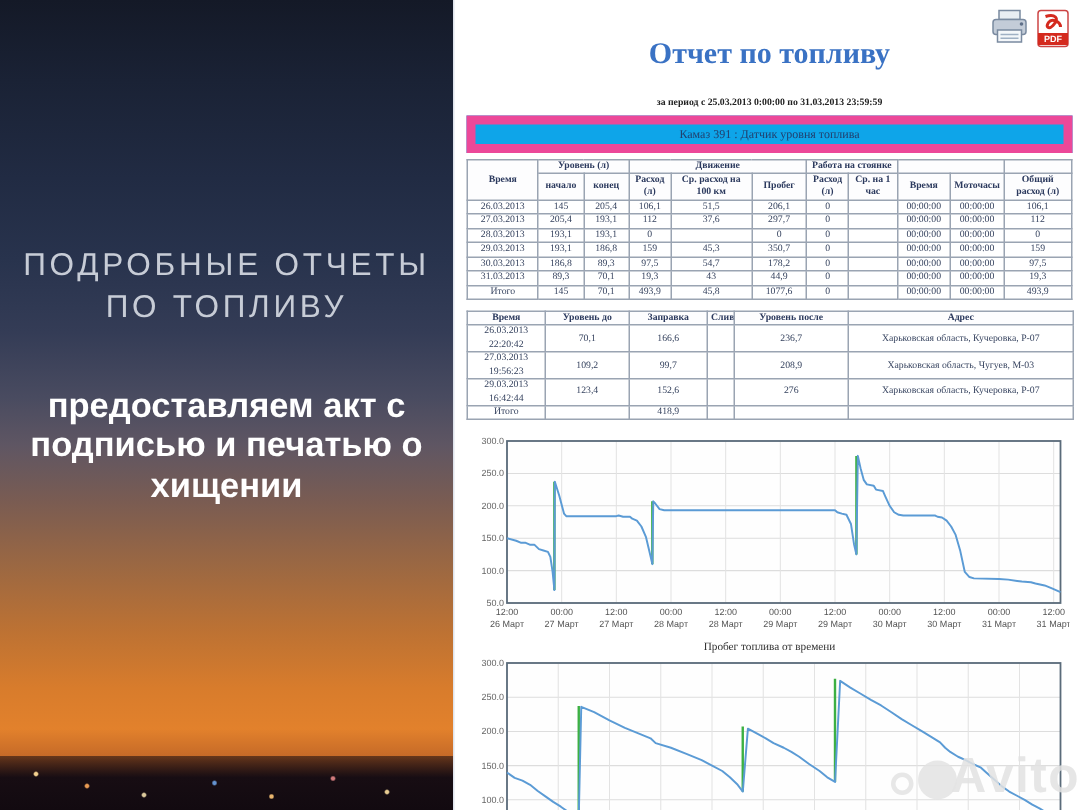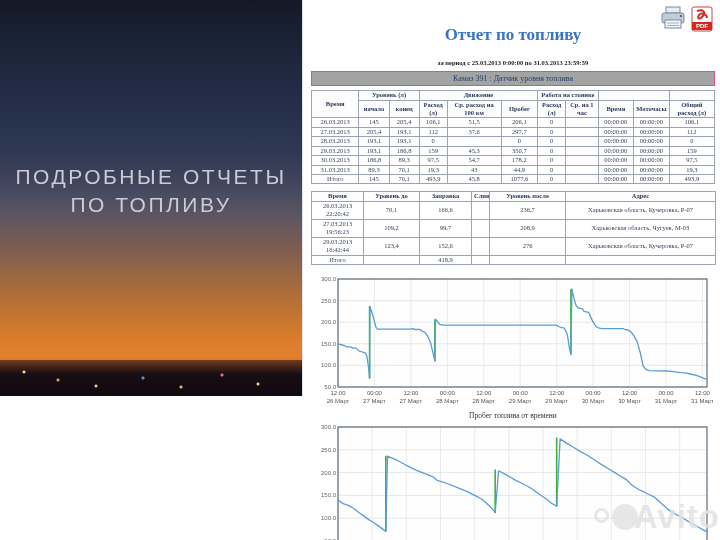--- a/index.html
+++ b/index.html
@@ -1,20 +1,20 @@
 <!DOCTYPE html>
 <html><head>
 <meta charset="utf-8">
 <style>
   html,body{margin:0;padding:0;}
   body{width:720px;height:540px;overflow:hidden;background:#fff;position:relative;
        font-family:"Liberation Serif",serif;}
 
   
-  .left-panel{position:absolute;left:0;top:0;width:302px;height:396px;overflow:hidden;
+  .left-panel{position:absolute;left:0;top:0;width:302px;height:540px;overflow:hidden;
     border-right:1px solid #dfe4ec;
     background:linear-gradient(180deg,
       #141927 0%, #1a2235 10%, #212b43 22%, #28334d 32%, #343c56 41%,
       #494b60 49%, #5f5663 55%, #7a5c52 62%, #9c6842 70%, #bd7233 78%,
       #d87c2c 85%, #e2812c 90%, #b85f26 95%, #6e3a1c 100%);}
   .silhouette{position:absolute;left:0;bottom:0;width:100%;height:36px;
     background:
       radial-gradient(circle at 24px 12px, rgba(255,220,150,.95) 1px, transparent 2px),
       radial-gradient(circle at 58px 20px, rgba(255,170,90,.9) 1px, transparent 2px),
       radial-gradient(circle at 96px 26px, rgba(255,235,180,.85) 1px, transparent 2px),
@@ -28,52 +28,53 @@
     font-size:21px;letter-spacing:2.5px;line-height:1.33;}
   .panel-point{text-align:center;color:#ffffff;font-family:"Liberation Sans",sans-serif;
     font-weight:700;font-size:23px;line-height:1.15;}
   .point-1{margin:64px 20px 0;}
   .point-2{margin:38px 12px 0;}
 
   
   .report{position:absolute;left:311px;top:0;width:404px;height:540px;color:#222;}
   .icons{position:absolute;top:6px;right:2px;display:flex;gap:5px;align-items:flex-start;}
   .icon-btn{cursor:pointer;display:block;}
-  .report-title{margin-top:25px;text-align:center;font-size:17px;font-weight:bold;color:#3a72c4;}
+  .report-title{margin-top:25px;text-align:center;font-size:20px;font-weight:bold;color:#3a72c4;}
   .report-period{text-align:center;font-size:6.5px;font-weight:bold;color:#222;margin-top:2px;}
-  .vehicle-bar{margin-top:5px;background:#a3a3a3;border:1px solid #ec4899;text-align:center;
+  .vehicle-bar{margin-top:5px;background:#0ea5e9;border:6px solid #ec4899;text-align:center;
     font-size:8px;color:#22406e;padding:2px 0;}
 
   table{border-collapse:collapse;width:100%;font-size:6.5px;color:#36435f;table-layout:fixed;}
   td,th{border:1px solid #9aa4b2;padding:0 2px;text-align:center;line-height:1.3;
     overflow:hidden;vertical-align:middle;}
   th{font-weight:bold;color:#2c3a5e;background:#fdfdfe;}
   #daily-table{margin-top:4px;}
   #refuel-table{margin-top:7px;}
 
   .chart-block{margin-top:9px;}
   .chart-caption{text-align:center;font-size:7.5px;color:#333;margin-top:0;}
   svg{display:block;}
 
   
-  .watermark{position:absolute;right:0;bottom:4px;display:flex;
+  .watermark{position:absolute;right:0;bottom:4px;display:flex;align-items:center;
     z-index:50;pointer-events:none;opacity:.92;}
   .wm-ring-sm{width:9px;height:9px;border:3px solid rgba(226,226,226,.9);border-radius:50%;
     margin-right:3px;margin-top:10px;}
   .wm-circle{width:26px;height:26px;background:rgba(226,226,226,.9);border-radius:50%;
     margin-right:-4px;margin-top:6px;}
   .wm-text{font-family:"Liberation Sans",sans-serif;font-weight:700;font-size:33px;
     color:rgba(226,226,226,.92);letter-spacing:1px;}
 </style>
 </head>
 <body>
 
 <aside class="left-panel">
   <div class="silhouette"></div>
   <h1 class="panel-title">ПОДРОБНЫЕ ОТЧЕТЫ ПО ТОПЛИВУ</h1>
+  <p class="panel-point point-2">предоставляем акт с подписью и печатью о хищении</p>
 </aside>
 
 <main class="report">
 
   <div class="icons">
     <span class="icon-btn">
       <svg width="26" height="24" viewBox="0 0 26 24">
         <rect x="6" y="1" width="14" height="6" fill="#e8edf2" stroke="#7a8aa0" stroke-width="1"></rect>
         <rect x="2" y="7" width="22" height="10" rx="2" fill="#c3ccd8" stroke="#7a8aa0" stroke-width="1"></rect>
         <circle cx="21" cy="10" r="1.2" fill="#5f7089"></circle>

